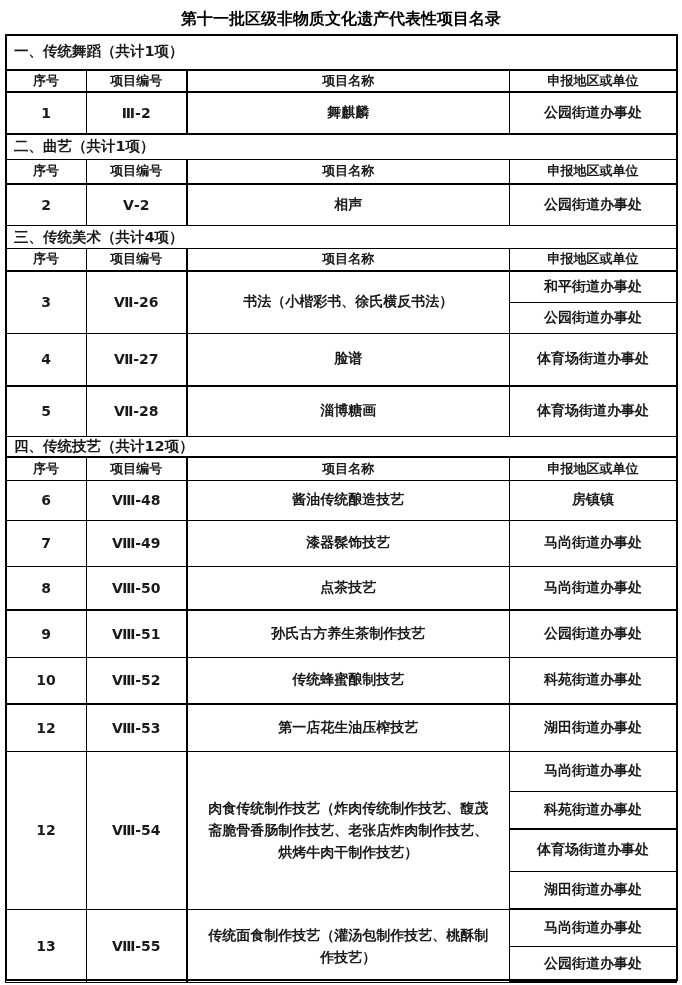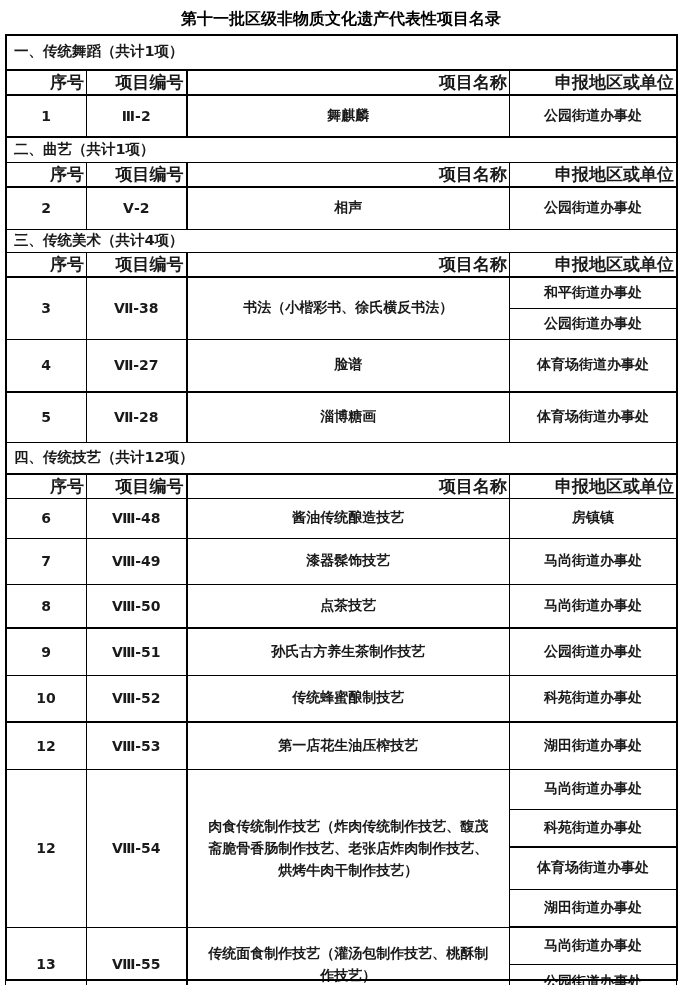--- a/index.html
+++ b/index.html
@@ -6,21 +6,21 @@
   body { width: 682px; height: 985px; position: relative; overflow: hidden;
          font-family: "DejaVu Sans", "Liberation Sans", sans-serif; color: #1a1a1a; }
   .title { position: absolute; left: 0; top: 0; width: 682px; height: 30px;
            line-height: 38px; text-align: center; font-weight: bold; font-size: 16px; color: #000; }
   table { position: absolute; left: 5px; top: 34px; width: 671px;
           border-collapse: collapse; table-layout: fixed; font-size: 14px; font-weight: bold; }
   td { border: 1px solid #000; text-align: center; vertical-align: middle; padding: 0 2px; }
   td.thick-l { border-left: 2px solid #000; border-radius: 8px; }
   tr.thick-b td { border-bottom: 2px solid #000; }
   td.section { text-align: left; padding-left: 8px; font-size: 14.5px; }
-  td.hdr { font-size: 17px; text-align: right; }
+  td.hdr { font-size: 13px; }
   td.name-multi { text-align: center; padding: 0 16px; line-height: 22px; }
   .outer { position: absolute; left: 5px; top: 34px; width: 669px; height: 943px;
            border: 2px solid #000; pointer-events: none; }
 </style>
 </head>
 <body>
 
 <div class="title">第十一批区级非物质文化遗产代表性项目名录</div>
 
 <table>
@@ -68,41 +68,41 @@
     <td colspan="4" class="section">三、传统美术（共计4项）</td>
   </tr>
   <tr style="height:22px" class="thick-b">
     <td class="hdr">序号</td>
     <td class="hdr">项目编号</td>
     <td class="hdr thick-l">项目名称</td>
     <td class="hdr">申报地区或单位</td>
   </tr>
   <tr style="height:32px">
     <td rowspan="2">3</td>
-    <td rowspan="2">Ⅶ-38</td>
+    <td rowspan="2">Ⅶ-26</td>
     <td rowspan="2" class="thick-l">书法（小楷彩书、徐氏横反书法）</td>
     <td>和平街道办事处</td>
   </tr>
   <tr style="height:31px">
     <td>公园街道办事处</td>
   </tr>
   <tr style="height:52px" class="thick-b">
     <td>4</td>
     <td>Ⅶ-27</td>
     <td class="thick-l">脸谱</td>
     <td>体育场街道办事处</td>
   </tr>
   <tr style="height:51px">
     <td>5</td>
     <td>Ⅶ-28</td>
     <td class="thick-l">淄博糖画</td>
     <td>体育场街道办事处</td>
   </tr>
 
-  <tr style="height:31px" class="thick-b">
+  <tr style="height:20px" class="thick-b">
     <td colspan="4" class="section">四、传统技艺（共计12项）</td>
   </tr>
   <tr style="height:23px">
     <td class="hdr">序号</td>
     <td class="hdr">项目编号</td>
     <td class="hdr thick-l">项目名称</td>
     <td class="hdr">申报地区或单位</td>
   </tr>
   <tr style="height:40px">
     <td>6</td>

